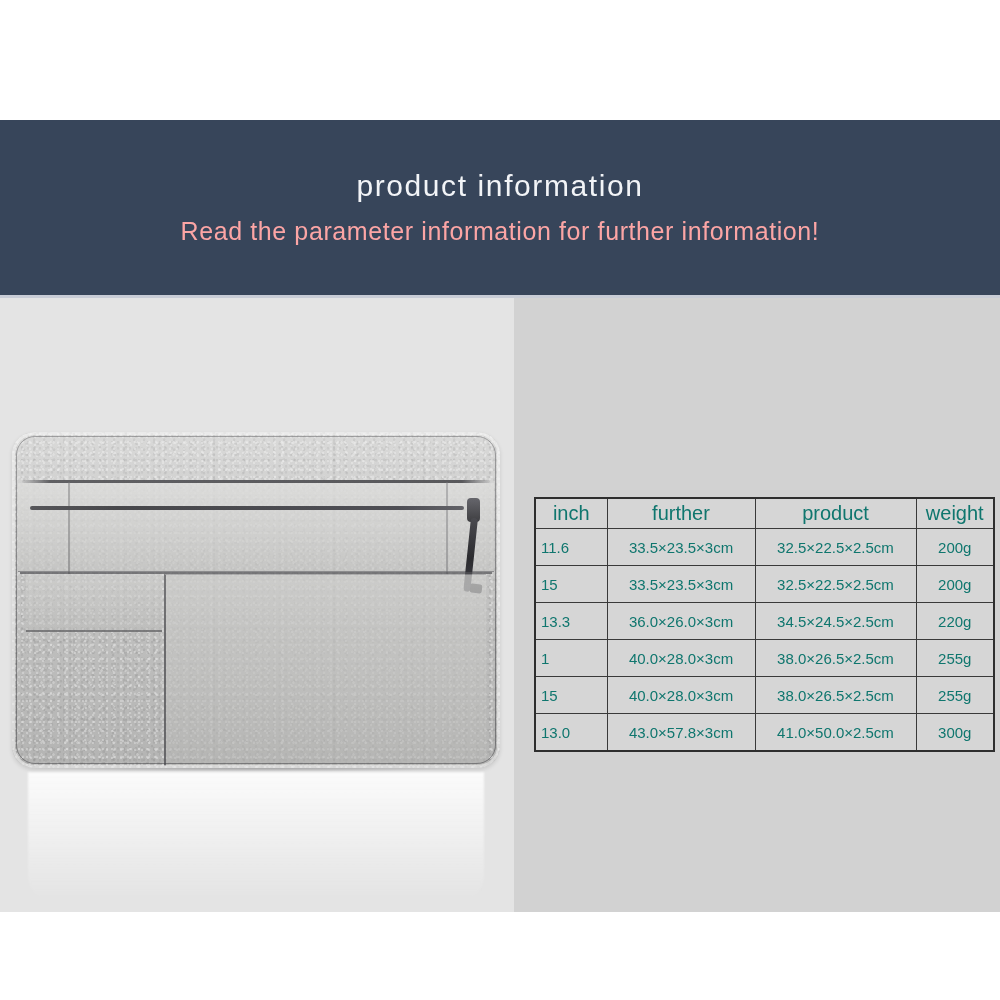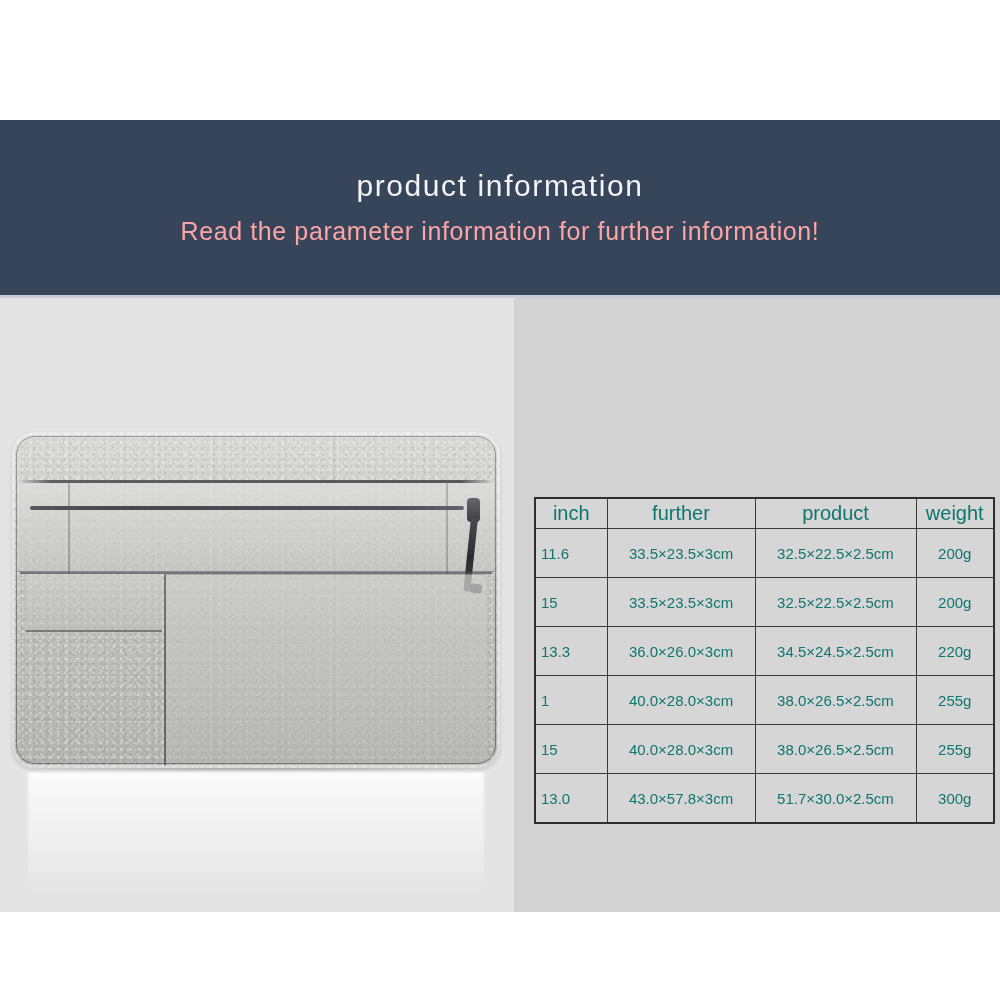--- a/index.html
+++ b/index.html
@@ -293,21 +293,21 @@
     font-weight: 400;
     text-align: center;
     height: 29px;
     padding: 0 2px;
   }
   table.spec-table td {
     font-size: 15px;
     font-weight: 400;
     text-align: center;
     height: 28px;
-    padding: 10px 2px;
+    padding: 4px 2px;
   }
   table.spec-table td.col-inch {
     text-align: left;
     padding-left: 5px;
   }
   .col-w-inch   { width: 72px; }
   .col-w-ext    { width: 148px; }
   .col-w-int    { width: 161px; }
   .col-w-weight { width: 78px; }
 </style>
@@ -390,21 +390,21 @@
           </tr>
           <tr>
             <td class="col-inch">15</td>
             <td>40.0×28.0×3cm</td>
             <td>38.0×26.5×2.5cm</td>
             <td>255g</td>
           </tr>
           <tr>
             <td class="col-inch">13.0</td>
             <td>43.0×57.8×3cm</td>
-            <td>51.7×30.0×2.5cm</td>
+            <td>41.0×50.0×2.5cm</td>
             <td>300g</td>
           </tr>
         </tbody>
       </table>
     </div>
   </div>
 
 </div>
 
 </body></html>

